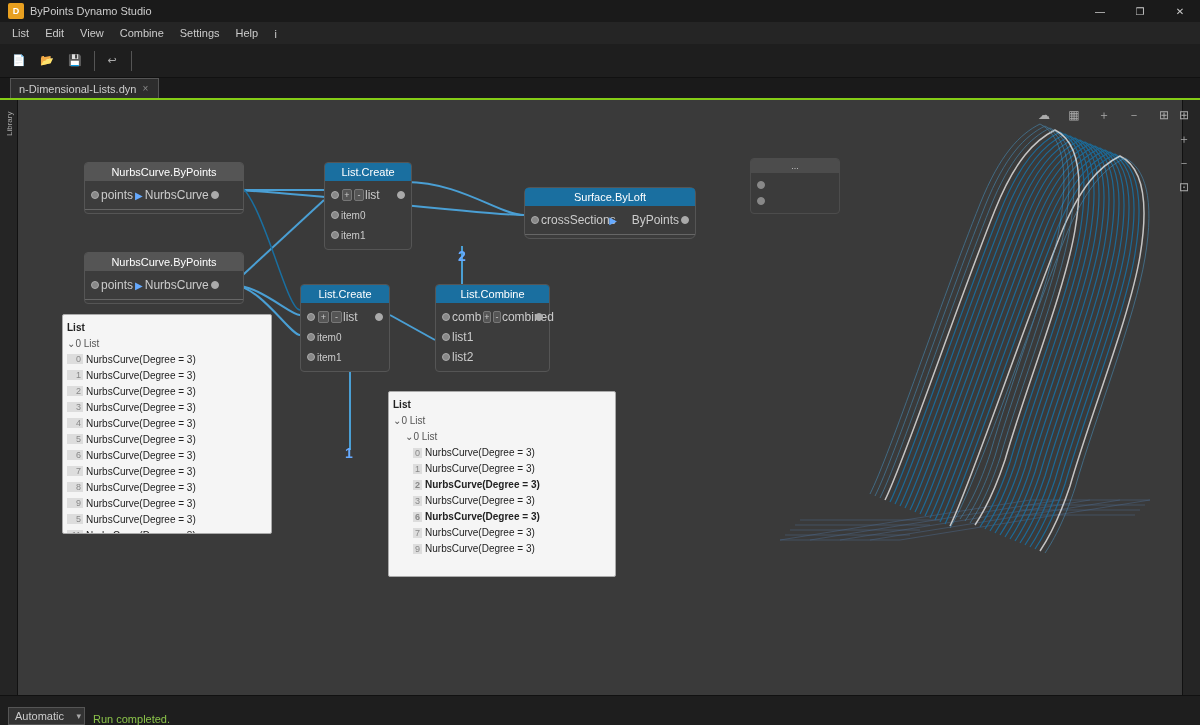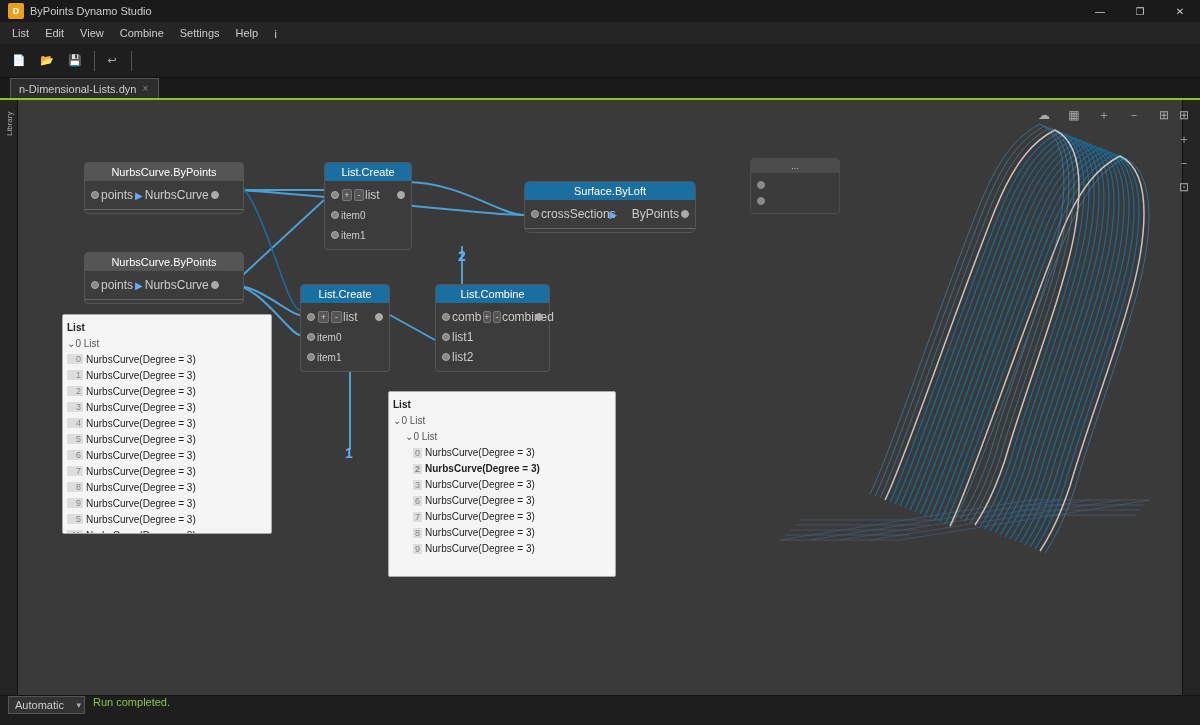--- a/index.html
+++ b/index.html
@@ -164,21 +164,21 @@
 
     
     #bottombar {
       position: absolute;
       bottom: 0;
       left: 0; right: 0;
       height: 30px;
       background: #1e1e1e;
       border-top: 1px solid #111;
       display: flex;
-      align-items: flex-start;
+      align-items: flex-end;
       padding: 0 8px;
       z-index: 100;
     }
     .run-select {
       background: #333;
       border: 1px solid #555;
       color: #ccc;
       font-size: 11px;
       padding: 2px 20px 2px 6px;
       cursor: pointer;
@@ -453,21 +453,21 @@
         <div class="port-dot"></div>
         <span class="port-label" style="font-size:10px;">item0</span>
       </div>
       <div class="node-port-row">
         <div class="port-dot"></div>
         <span class="port-label" style="font-size:10px;">item1</span>
       </div>
     </div>
   </div>
 
-  <div class="node" style="top:81px;left:524px;width:172px;border-radius:6px;">
+  <div class="node" style="top:87px;left:524px;width:172px;border-radius:6px;">
     <div class="node-header blue">Surface.ByLoft</div>
     <div class="node-body">
       <div class="node-port-row">
         <div class="port-dot"></div>
         <span class="port-label">crossSections</span>
         <div class="port-arrow">▶</div>
         <span class="port-label right">ByPoints</span>
         <div class="port-dot out"></div>
       </div>
     </div>
@@ -582,33 +582,33 @@
     <div class="list-row">
         <span style="color:#555;">⌄0 List</span>
       </div>
     <div class="list-row">
         <span style="color:#555;padding-left:12px;">⌄0 List</span>
       </div>
     <div class="list-row">
         <span style="padding-left:20px;"><span class="list-idx">0</span><span>NurbsCurve(Degree = 3)</span></span>
       </div>
     <div class="list-row">
+        <span style="padding-left:20px;"><span class="list-idx">1</span><span>NurbsCurve(Degree = 3)</span></span>
+      </div>
+    <div class="list-row">
         <span style="padding-left:20px;font-weight:bold;"><span class="list-idx">2</span><span>NurbsCurve(Degree = 3)</span></span>
       </div>
     <div class="list-row">
         <span style="padding-left:20px;"><span class="list-idx">3</span><span>NurbsCurve(Degree = 3)</span></span>
       </div>
     <div class="list-row">
-        <span style="padding-left:20px;"><span class="list-idx">6</span><span>NurbsCurve(Degree = 3)</span></span>
+        <span style="padding-left:20px;font-weight:bold;"><span class="list-idx">6</span><span>NurbsCurve(Degree = 3)</span></span>
       </div>
     <div class="list-row">
         <span style="padding-left:20px;"><span class="list-idx">7</span><span>NurbsCurve(Degree = 3)</span></span>
-      </div>
-    <div class="list-row">
-        <span style="padding-left:20px;"><span class="list-idx">8</span><span>NurbsCurve(Degree = 3)</span></span>
       </div>
     <div class="list-row">
         <span style="padding-left:20px;"><span class="list-idx">9</span><span>NurbsCurve(Degree = 3)</span></span>
       </div>
     <div class="list-row"></div>
 
   </div>
 
   <div class="num-label" style="top:345px;left:345px;">1</div>
   <div class="num-label" style="top:148px;left:458px;">2</div>

